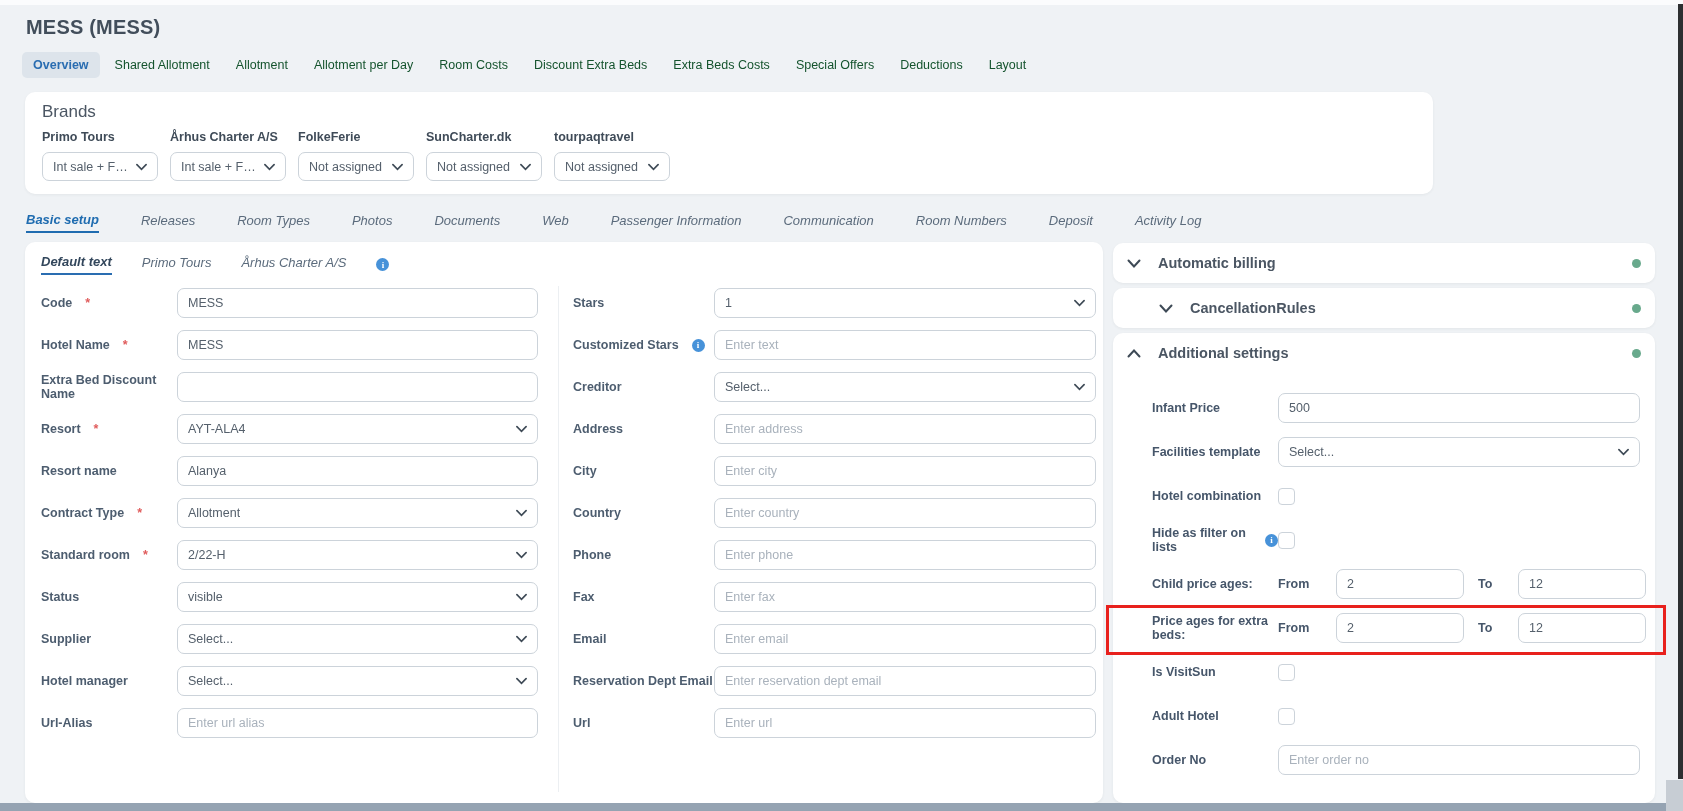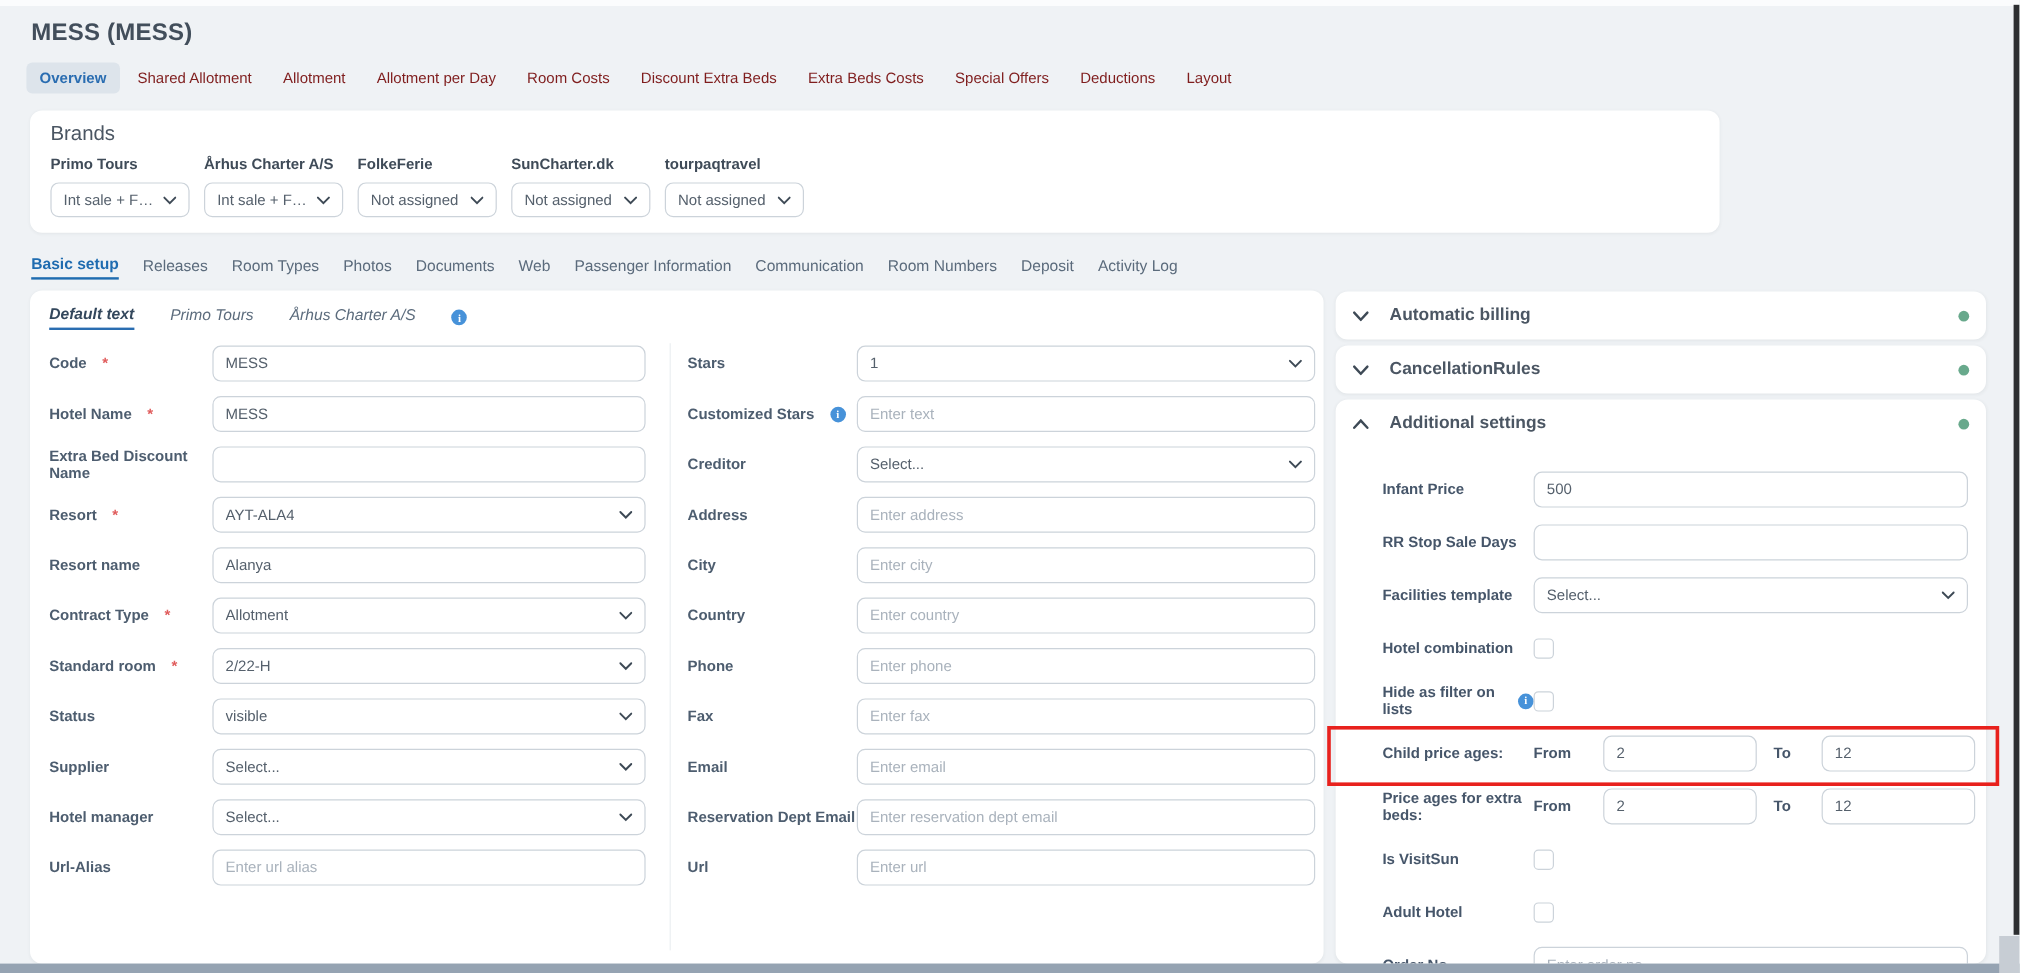--- a/index.html
+++ b/index.html
@@ -11,39 +11,39 @@
     font-family: "Liberation Sans", sans-serif;
     color: #4d5d6f;
   }
   .topstrip { position:absolute; top:0; left:0; width:1683px; height:5px; background:#fbfcfd; }
 
   
   .page-title { position:absolute; left:26px; top:16px; font-size:20px; font-weight:600; color:#424e5b; letter-spacing:.2px; }
 
   
   .top-tabs { position:absolute; left:22px; top:52px; display:flex; gap:4px; align-items:center; }
-  .ttab { padding:6px 11px; font-size:12.5px; color:#7f1d1d; border-radius:5px; cursor:pointer; white-space:nowrap; }
+  .ttab { padding:6px 11px; font-size:12.5px; color:#14532d; border-radius:5px; cursor:pointer; white-space:nowrap; }
   .ttab.active { background:#dde4eb; color:#2a6db1; font-weight:700; }
 
   
   .brands-card { position:absolute; left:25px; top:92px; width:1408px; height:102px; background:#fff; border-radius:10px; box-shadow:0 1px 3px rgba(33,43,54,.06); }
   .brands-title { position:absolute; left:17px; top:10px; font-size:17px; color:#4b5663; }
   .brand-cols { position:absolute; left:17px; top:38px; display:flex; }
   .bcol { width:116px; margin-right:12px; }
   .bcol .blbl { font-size:12.5px; font-weight:700; color:#3f4b58; margin-bottom:8px; white-space:nowrap; }
   .select, input.ctrl, .ctrl {
     height:29px; border:1px solid #ccd3da; border-radius:7px; background:#fff;
     display:flex; align-items:center; padding:0 10px; font-size:12.5px; color:#55606c;
   }
   .select { justify-content:space-between; cursor:pointer; }
   .select .val { overflow:hidden; white-space:nowrap; text-overflow:ellipsis; }
   .chev { flex:none; margin-left:6px; }
 
   
-  .section-tabs { position:absolute; left:26px; top:212px; display:flex; gap:20px; align-items:flex-end; }
+  .section-tabs { position:absolute; left:26px; top:212px; display:flex; gap:42px; align-items:center;font-style:italic; }
   .stab { font-size:13px; color:#5b6b7c; cursor:pointer; padding-bottom:4px; white-space:nowrap; }
   .stab.active { color:#1f6cb0; font-weight:700; border-bottom:2px solid #1f6cb0; }
 
   
   .main-card { position:absolute; left:25px; top:242px; width:1078px; height:561px; background:#fff; border-radius:10px; box-shadow:0 1px 3px rgba(33,43,54,.06); overflow:hidden; }
   .text-tabs { position:absolute; left:16px; top:12px; display:flex; gap:30px; align-items:center; }
   .xtab { font-size:13px; color:#5b6b7c; cursor:pointer; padding-bottom:4px; white-space:nowrap;font-style:italic; }
   .xtab.active { color:#33475c; font-weight:700; border-bottom:2px solid #2a6db1; }
   .info { display:inline-flex; align-items:center; justify-content:center; width:13px; height:13px; border-radius:50%; background:#4792d9; color:#fff; font-size:9px; font-weight:700; font-family:"Liberation Serif", serif; flex:none; }
   .vdiv { position:absolute; left:533px; top:44px; height:506px; width:1px; background:#eceff2; }
@@ -366,21 +366,21 @@
 <div class="acc" id="acc-billing" style="top:243px;height:40px;">
   <div class="acc-head">
     <svg width="14" height="9" viewBox="0 0 14 9">
         <path d="M1.5 1.5 L7 7.5 L12.5 1.5" fill="none" stroke="#3e4a56" stroke-width="2" stroke-linecap="round"></path>
       </svg>
     <span class="acc-title">Automatic billing</span>
     <span class="dot"></span>
   </div>
 </div>
 
-<div class="acc" id="acc-cancellation" style="top:288px;height:40px;">
+<div class="acc" id="acc-cancellation" style="top:288px;height:40px;padding-left:32px;">
   <div class="acc-head">
     <svg width="14" height="9" viewBox="0 0 14 9">
         <path d="M1.5 1.5 L7 7.5 L12.5 1.5" fill="none" stroke="#3e4a56" stroke-width="2" stroke-linecap="round"></path>
       </svg>
     <span class="acc-title">CancellationRules</span>
     <span class="dot"></span>
   </div>
 </div>
 
 <div class="acc" id="acc-additional" style="top:333px;height:470px;">
@@ -393,26 +393,20 @@
   </div>
   <div class="acc-fields">
     <div class="arow">
       <span class="albl">
           <span>Infant Price</span>
         </span>
       <input class="ctrl" value="500" style="">
     </div>
     <div class="arow">
       <span class="albl">
-          <span>RR Stop Sale Days</span>
-        </span>
-      <input class="ctrl" value="" style="">
-    </div>
-    <div class="arow">
-      <span class="albl">
           <span>Facilities template</span>
         </span>
       <div class="select">
         <span class="val">Select...</span>
         <svg class="chev" width="11" height="8" viewBox="0 0 12 8">
             <path d="M1 1.5 L6 6.5 L11 1.5" fill="none" stroke="#3e4a56" stroke-width="1.8" stroke-linecap="round"></path>
           </svg>
       </div>
     </div>
     <div class="arow">

